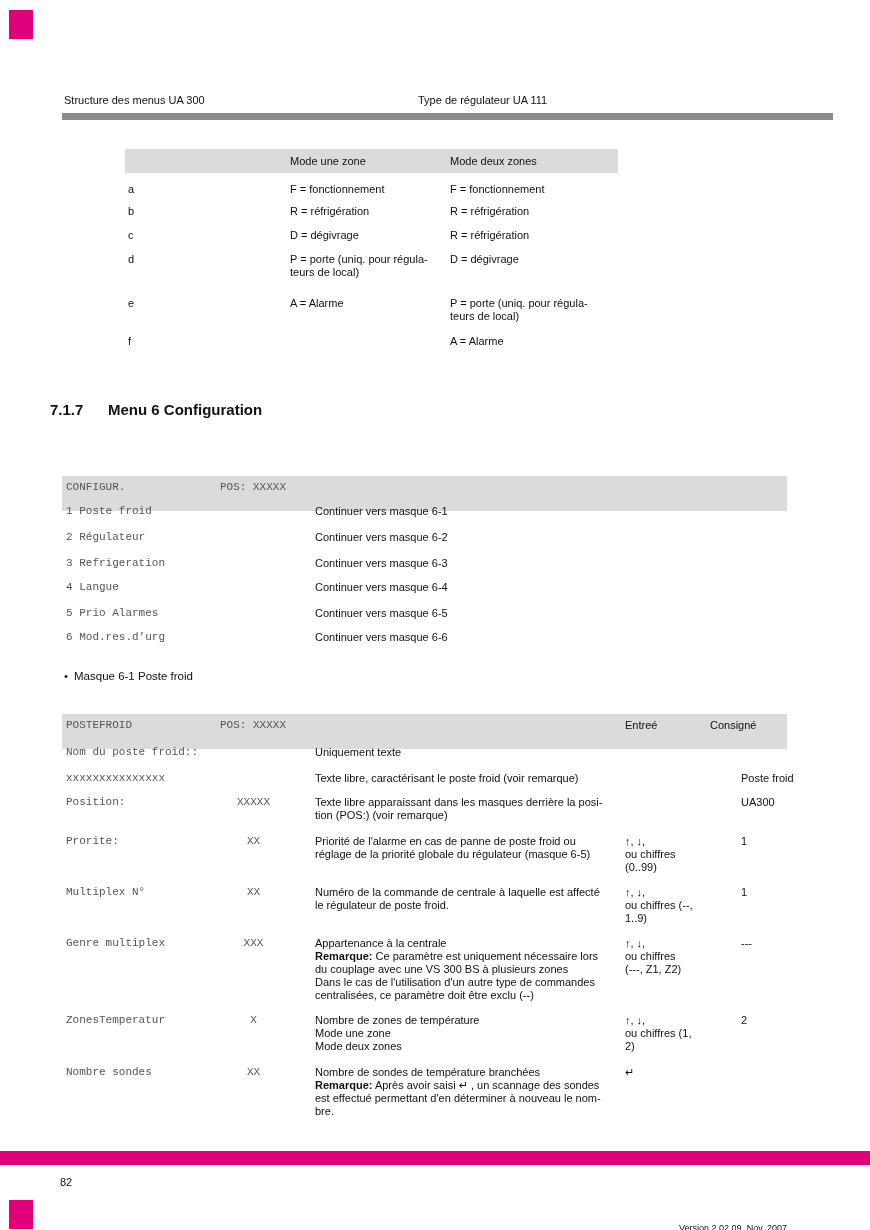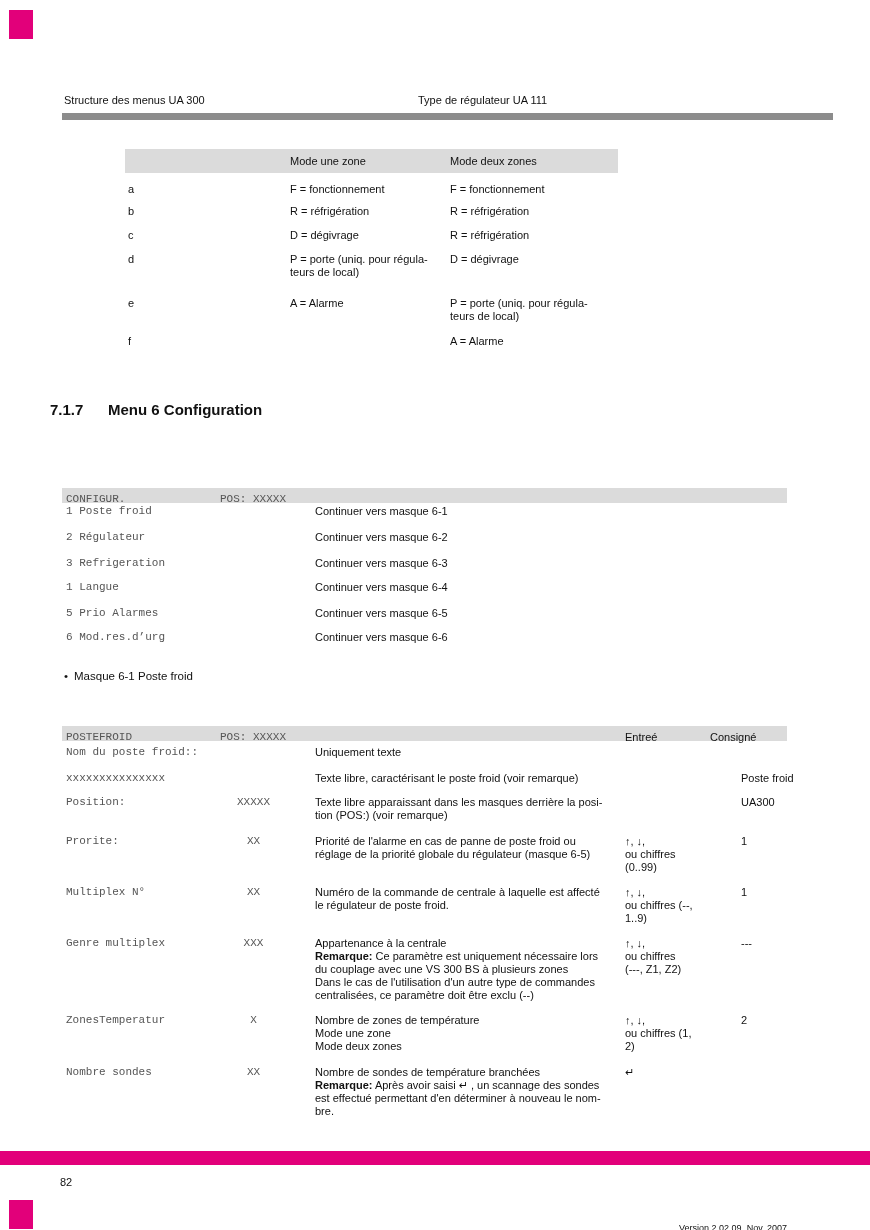--- a/index.html
+++ b/index.html
@@ -22,21 +22,21 @@
   .corner-mark.top{top:10px;}
   .corner-mark.bottom{top:1200px;}
   .bottom-bar{position:absolute;left:0;top:1151px;width:870px;height:14px;background:var(--accent);}
 
   
   .doc-header-left{position:absolute;left:64px;top:94px;white-space:nowrap;}
   .doc-header-right{position:absolute;left:418px;top:94px;white-space:nowrap;}
   .header-rule{position:absolute;left:62px;top:113px;width:771px;height:7px;background:var(--rule);}
 
   
-  .lcd-band{position:absolute;left:0;top:16px;width:100%;height:15px;background:var(--band);}
+  .lcd-band{position:absolute;left:0;top:4px;width:100%;height:35px;background:var(--band);}
   .band-name{position:absolute;left:4px;top:5px;}
   .band-pos{position:absolute;left:158px;top:5px;}
   .band-entree{position:absolute;left:563px;top:5px;}
   .band-consigne{position:absolute;left:648px;top:5px;}
 
   
   .mode-table{position:absolute;left:125px;top:149px;width:493px;height:215px;}
   .mode-head{position:absolute;left:0;top:0;width:493px;height:24px;background:var(--band);}
   .mode-head .mh1{position:absolute;left:165px;top:6px;}
   .mode-head .mh2{position:absolute;left:325px;top:6px;}
@@ -165,21 +165,21 @@
         </div>
         <div class="cfg-row">
           <span class="mono cfg-item">2 Régulateur</span>
           <span class="cfg-action">Continuer vers masque 6-2</span>
         </div>
         <div class="cfg-row">
           <span class="mono cfg-item">3 Refrigeration</span>
           <span class="cfg-action">Continuer vers masque 6-3</span>
         </div>
         <div class="cfg-row">
-          <span class="mono cfg-item">1 Langue</span>
+          <span class="mono cfg-item">4 Langue</span>
           <span class="cfg-action">Continuer vers masque 6-4</span>
         </div>
         <div class="cfg-row">
           <span class="mono cfg-item">5 Prio Alarmes</span>
           <span class="cfg-action">Continuer vers masque 6-5</span>
         </div>
         <div class="cfg-row">
           <span class="mono cfg-item">6 Mod.res.d’urg</span>
           <span class="cfg-action">Continuer vers masque 6-6</span>
         </div>

